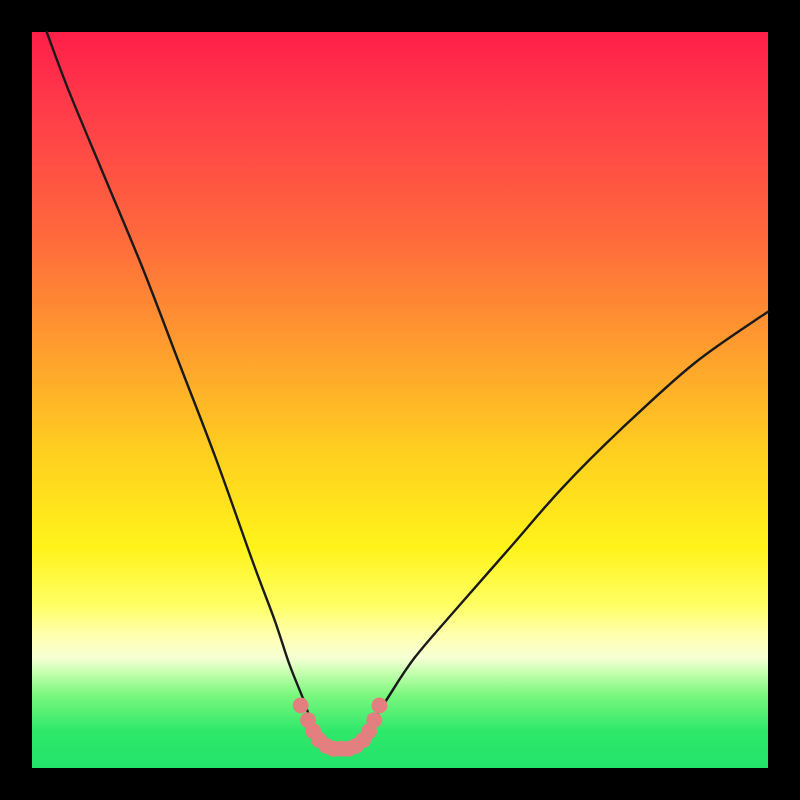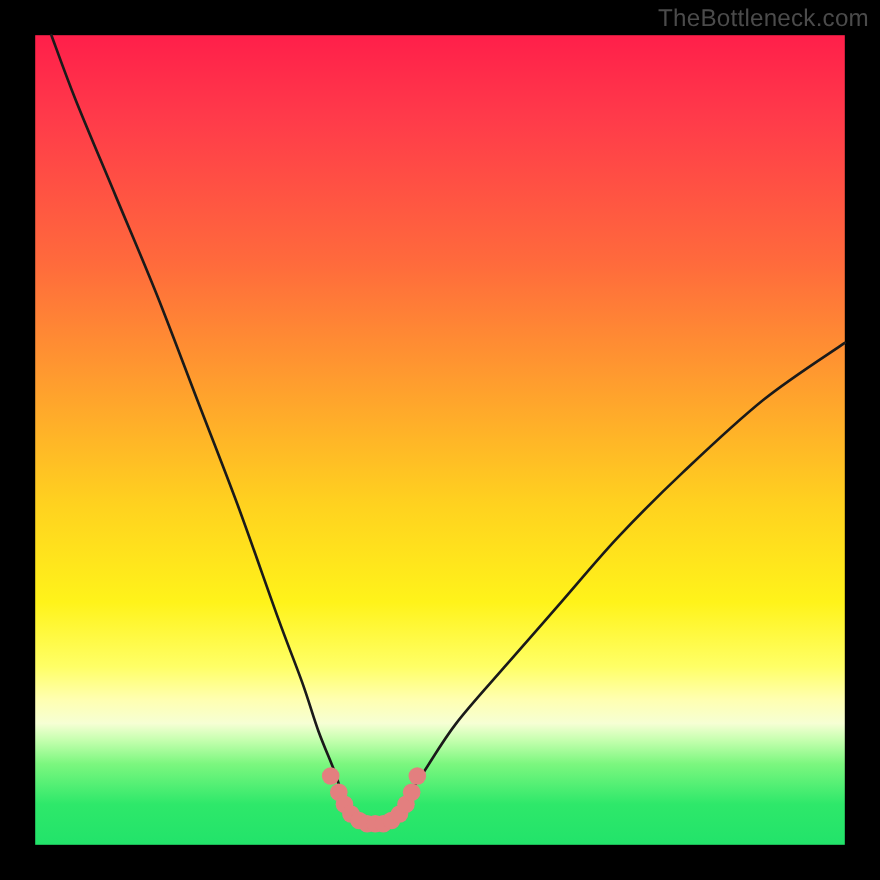--- a/index.html
+++ b/index.html
@@ -60,21 +60,20 @@
     width: 736px;
     height: 736px;
     overflow: visible;
   }
 </style>
 </head>
 <body>
 
 <div class="frame">
 
-  <div class="watermark">TheBottleneck.com</div>
 
   <div class="plot">
     <svg class="curve" viewBox="0 0 736 736" preserveAspectRatio="none">
       <path id="curve-path" fill="none" stroke="#1a1a1a" stroke-width="2.4" stroke-linecap="round" stroke-linejoin="round" d="M 14.72 0.00 C 18.40 9.81, 26.99 34.35, 36.80 58.88 C 46.61 83.41, 61.33 117.76, 73.60 147.20 C 85.87 176.64, 98.13 204.85, 110.40 235.52 C 122.67 266.19, 134.93 299.31, 147.20 331.20 C 159.47 363.09, 171.73 393.76, 184.00 426.88 C 196.27 460.00, 210.99 502.93, 220.80 529.92 C 230.61 556.91, 236.75 571.63, 242.88 588.80 C 249.01 605.97, 252.69 619.47, 257.60 632.96 C 262.51 646.45, 268.64 659.95, 272.32 669.76 C 276.00 679.57, 277.23 685.71, 279.68 691.84 C 282.13 697.97, 284.59 702.88, 287.04 706.56 C 289.49 710.24, 291.95 712.08, 294.40 713.92 C 296.85 715.76, 299.31 716.99, 301.76 717.60 C 304.21 718.21, 306.67 717.60, 309.12 717.60 C 311.57 717.60, 314.03 718.21, 316.48 717.60 C 318.93 716.99, 321.39 715.76, 323.84 713.92 C 326.29 712.08, 328.75 710.24, 331.20 706.56 C 333.65 702.88, 334.88 697.97, 338.56 691.84 C 342.24 685.71, 345.92 680.80, 353.28 669.76 C 360.64 658.72, 370.45 641.55, 382.72 625.60 C 394.99 609.65, 410.93 592.48, 426.88 574.08 C 442.83 555.68, 461.23 534.83, 478.40 515.20 C 495.57 495.57, 511.52 475.95, 529.92 456.32 C 548.32 436.69, 566.72 418.29, 588.80 397.44 C 610.88 376.59, 637.87 350.83, 662.40 331.20 C 686.93 311.57, 723.73 288.27, 736.00 279.68"></path>
       <g id="markers">
           <circle cx="268.64" cy="673.44" r="8" fill="#e37f7f"></circle>
           <circle cx="276.00" cy="688.16" r="8" fill="#e37f7f"></circle>
           <circle cx="281.15" cy="699.20" r="8" fill="#e37f7f"></circle>
           <circle cx="287.04" cy="708.03" r="8" fill="#e37f7f"></circle>
           <circle cx="294.40" cy="713.92" r="8" fill="#e37f7f"></circle>

